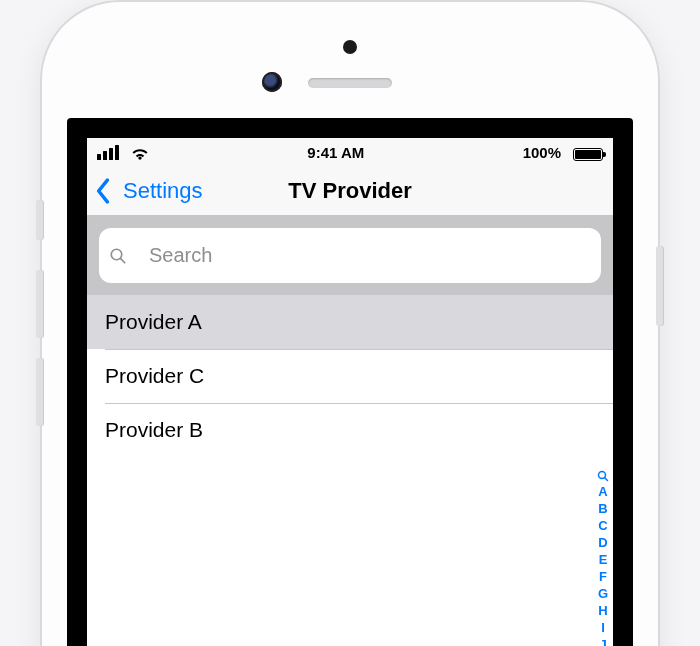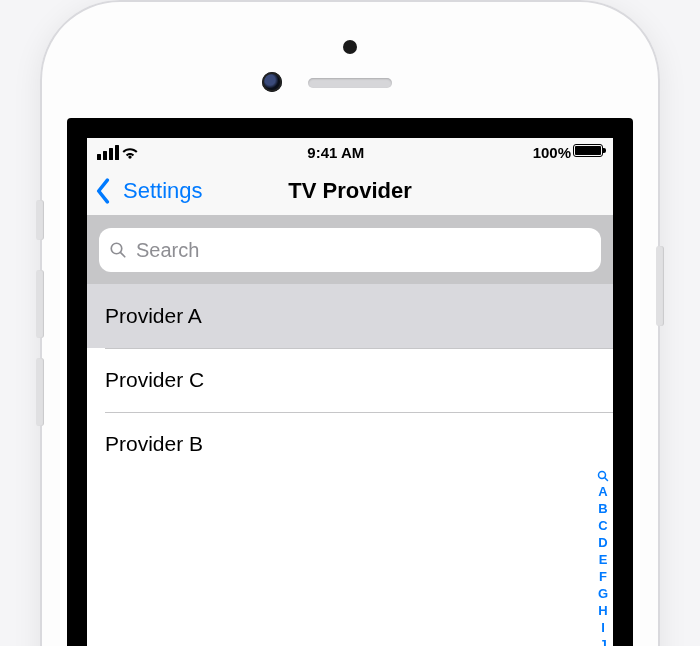--- a/index.html
+++ b/index.html
@@ -86,21 +86,21 @@
     .statusbar {
       height: 28px;
       display: flex;
       align-items: center;
       justify-content: space-between;
       padding: 0 10px;
       font-size: 15px;
       font-weight: 600;
       background: #f8f8f8;
     }
-    .sb-left, .sb-right { display: flex; align-items: flex-start; gap: 2px; }
+    .sb-left, .sb-right { display: flex; align-items: flex-end; gap: 12px; }
     .signal { display: flex; align-items: flex-end; gap: 2px; }
     .signal span { width: 4px; background: #000; display: block; border-radius: .5px; }
     .signal span:nth-child(1){height:6px}.signal span:nth-child(2){height:9px}
     .signal span:nth-child(3){height:12px}.signal span:nth-child(4){height:15px}
     .wifi-icon { width: 18px; height: 14px; }
     .battery {
       width: 30px; height: 13px;
       border: 1.5px solid #000;
       border-radius: 3px;
       position: relative;
@@ -132,26 +132,26 @@
       position: absolute; left: 50%; transform: translateX(-50%);
       font-size: 22px; font-weight: 700; color:#000;
     }
 
     .searchbar-wrap {
       background: #c6c6c8;
       padding: 12px;
     }
     .search-field {
       background: #fff;
-      height: 44px;
+      height: 55px;
       border-radius: 12px;
       display: flex;
       align-items: center;
       padding: 0 10px;
-      gap: 9px;
+      gap: 22px;
     }
     .search-icon { width: 18px; height: 18px; color:#8e8e93; flex: none; }
     .search-input {
       border: none;
       outline: none;
       font-size: 20px;
       color: #000;
       flex: 1;
       background: transparent;
     }
@@ -160,21 +160,21 @@
     .desc-area {
       background: #efeff4;
       padding: 30px 18px 16px 18px;
       color: #6d6d72;
       font-size: 17px;
       line-height: 1.35;
     }
 
     .list { background: #fff; }
     .row {
-      height: 64px;
+      height: 54px;
       padding: 0 18px;
       display: flex;
       align-items: center;
       font-size: 21px;
       color: #000;
       position: relative;
     }
     .row.selected { background: #d9d9dd; }
     .row + .row::before {
       content:"";

